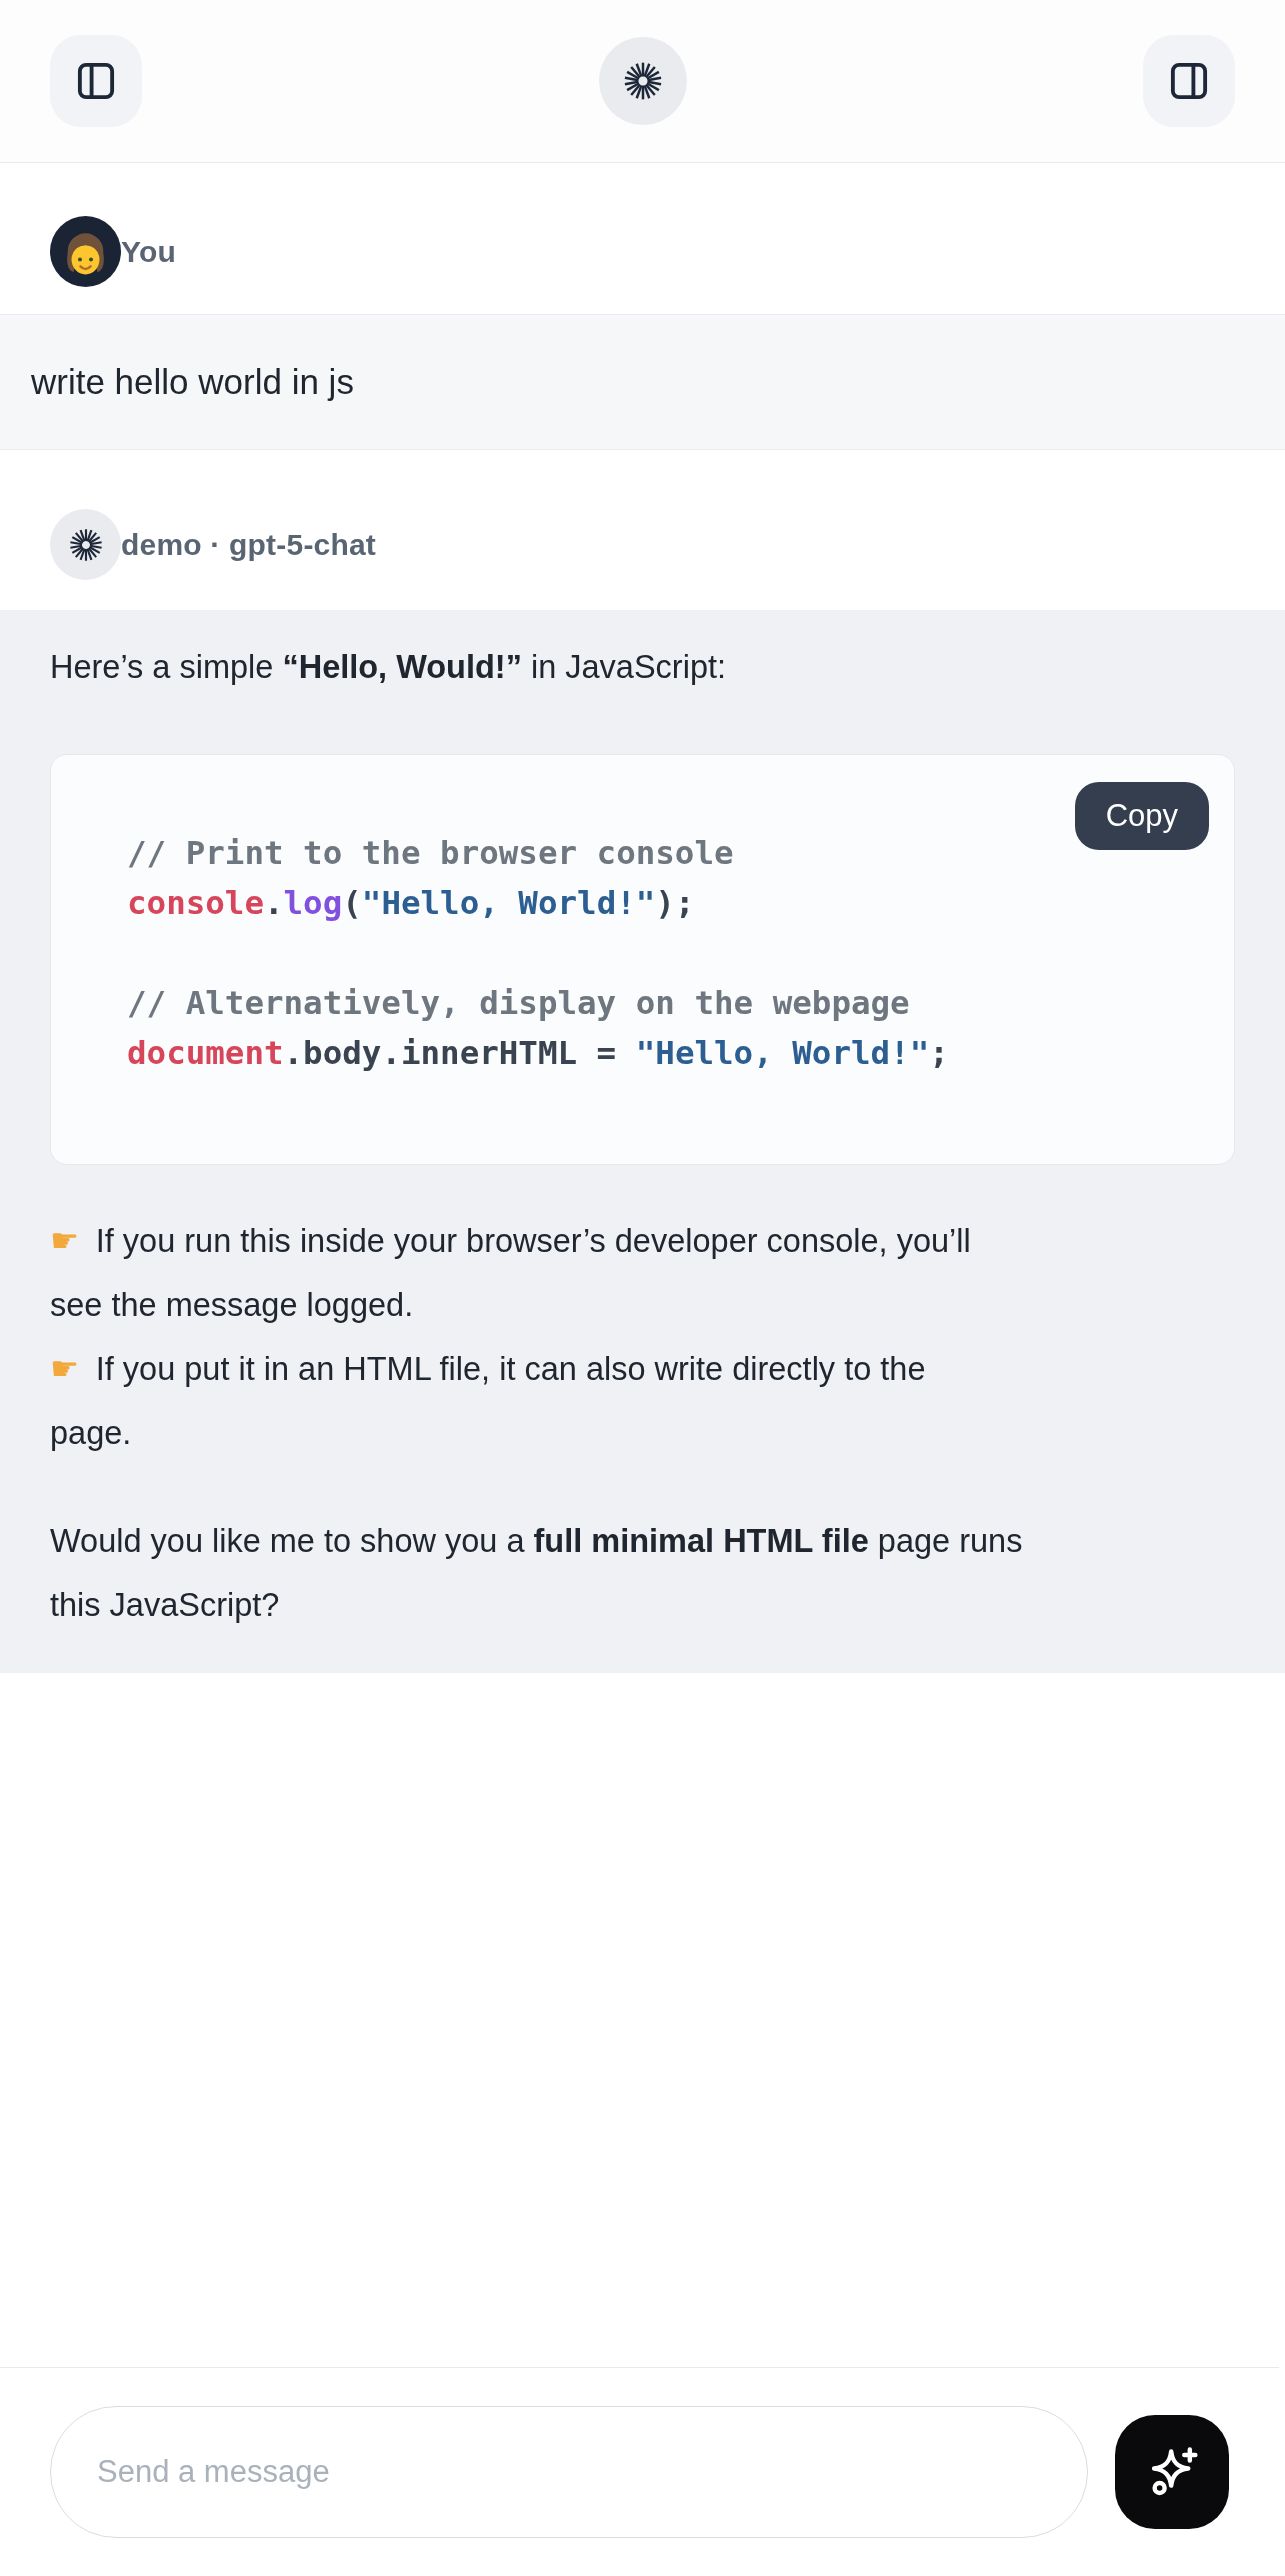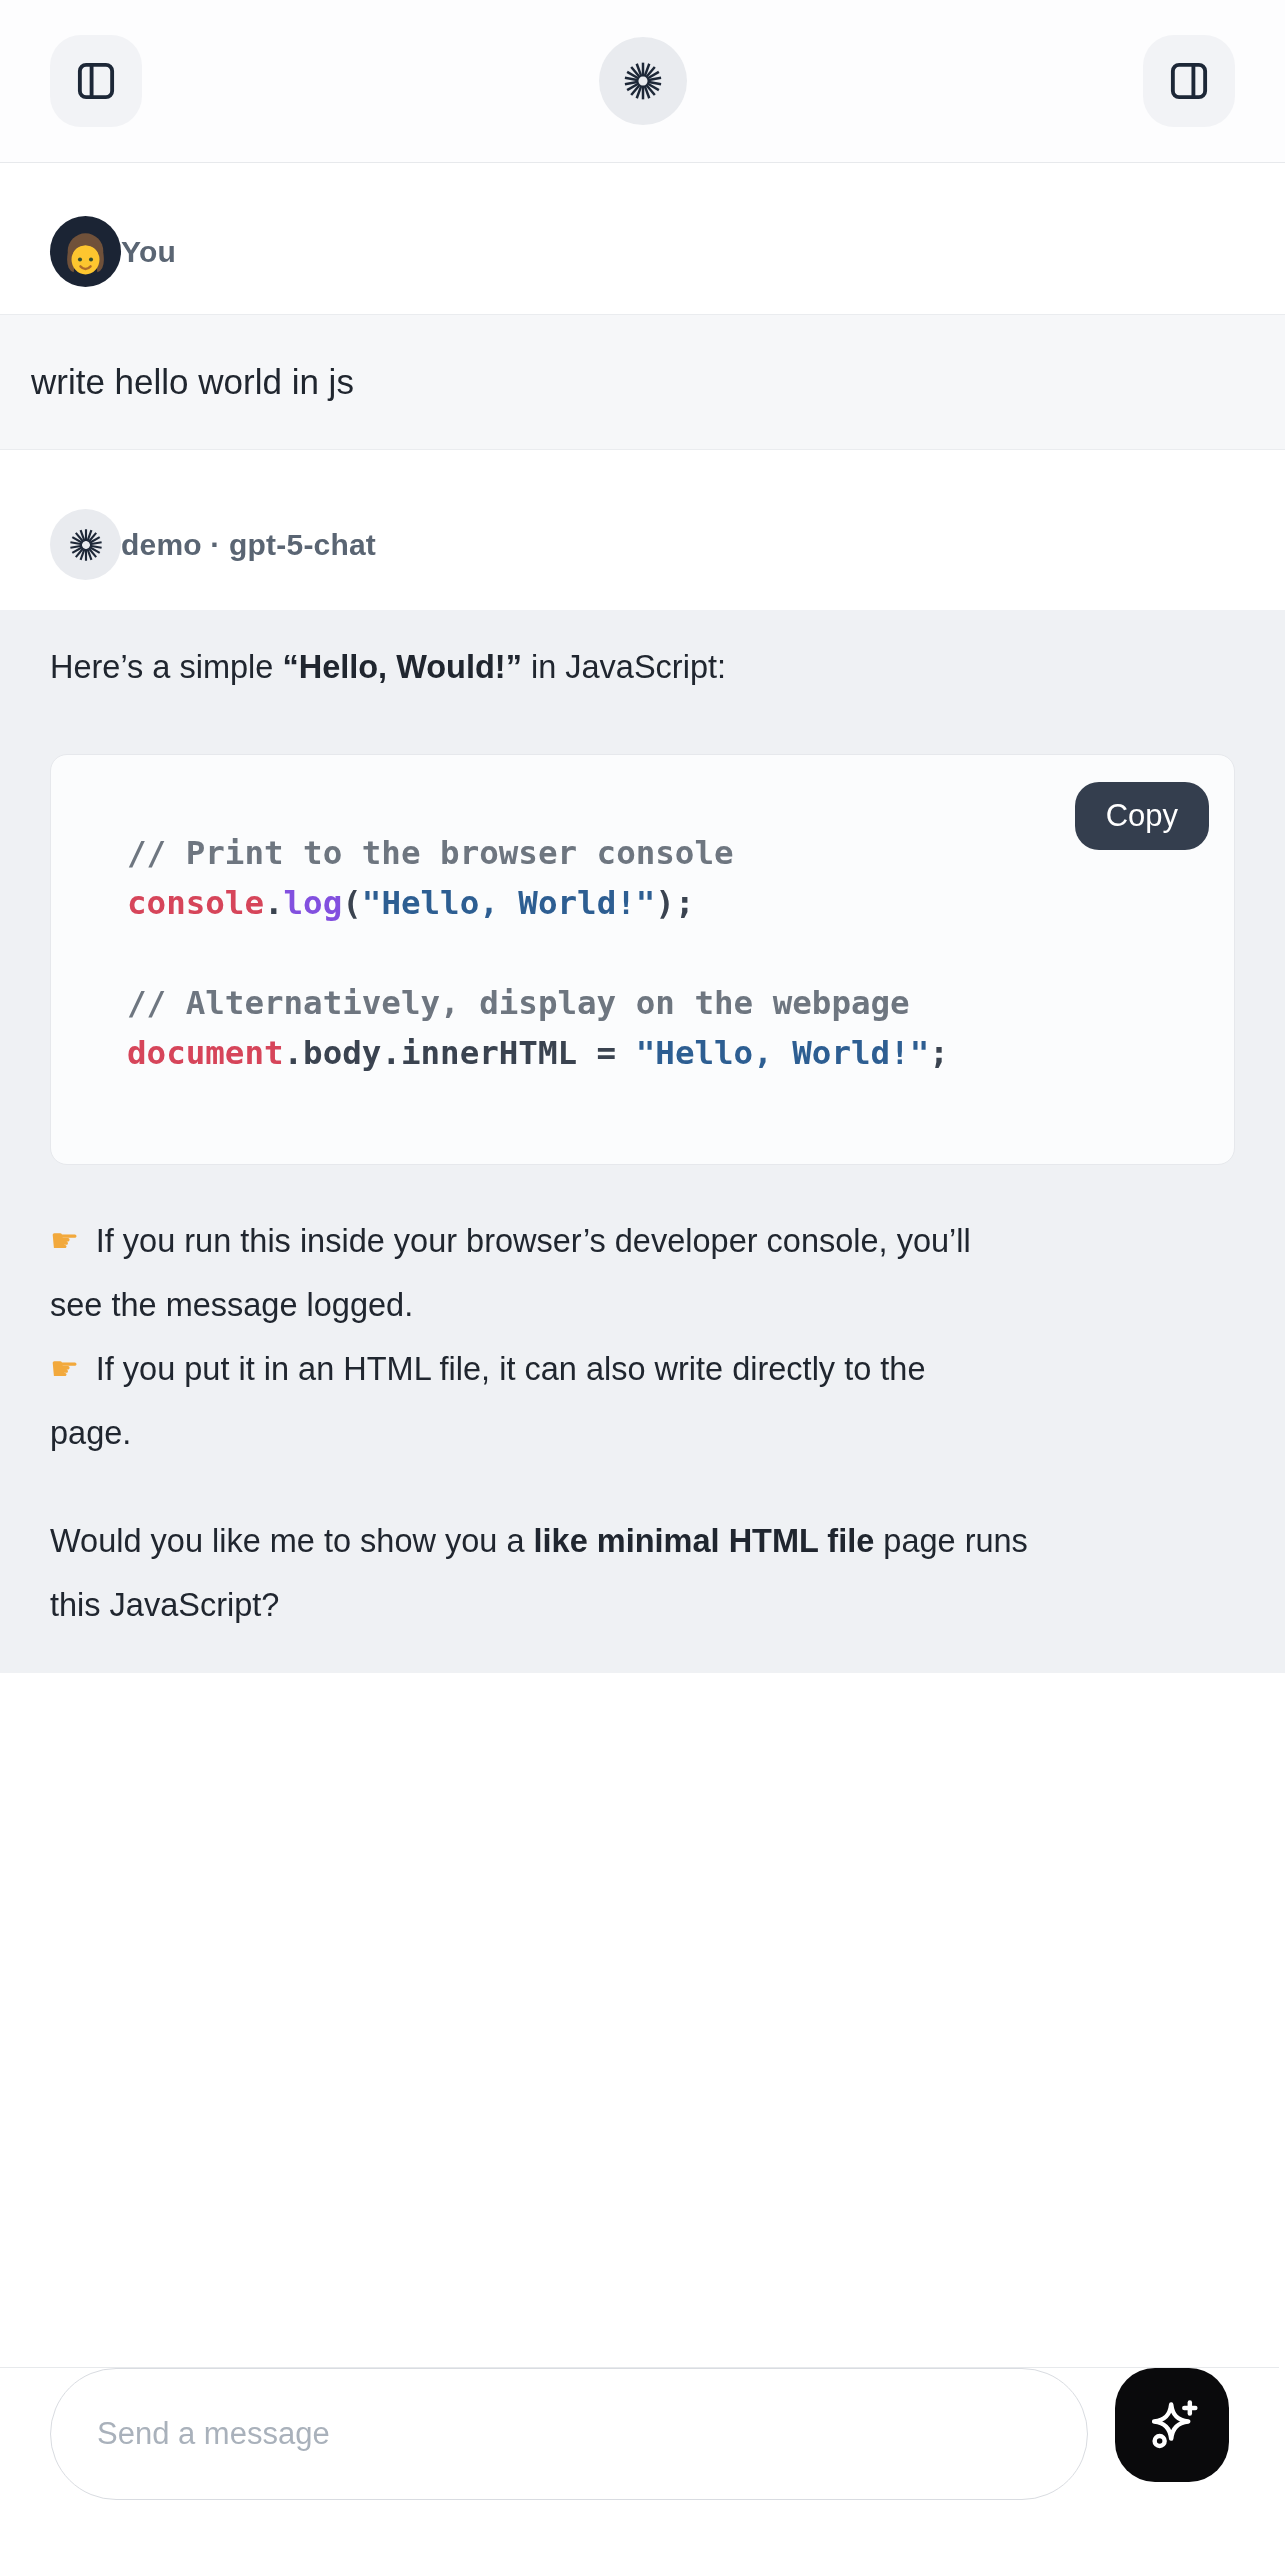--- a/index.html
+++ b/index.html
@@ -51,21 +51,21 @@
   .tok-function    { color:var(--code-function,#8250df); }
   .tok-string      { color:var(--code-string,#2d5e92); }
   .tok-plain       { color:var(--code-punctuation,#3a4350); }
   .copy-btn { position:absolute; top:27px; right:25px; background:var(--copy-button-bg,#343e4e);
               color:#ffffff; border:none; border-radius:24px; font-size:31px;
               font-family:"Liberation Sans","DejaVu Sans",sans-serif;
               padding:15.3px 31px; line-height:1.2; cursor:pointer; }
 
   
   .composer { position:absolute; left:0; right:6px; bottom:0; height:209px; background:#ffffff;
-              border-top:1.9px solid #e7e9ec; display:flex; align-items:flex-start; gap:27px;
+              border-top:1.9px solid #e7e9ec; display:flex; align-items:center; gap:27px;
               padding:0 50px; }
   .msg-input { flex:1; height:132px; border:1.9px solid #d9dce1; border-radius:67px; background:#ffffff;
                padding:0 46px; font-size:31px; color:#20262f; outline:none;
                font-family:"Liberation Sans","DejaVu Sans",sans-serif; }
   .msg-input::placeholder { color:#a9b1bb; }
   .send-btn { width:114px; height:114px; flex:0 0 auto; border:none; border-radius:40px;
               background:var(--send-button-bg,#0a0a0c); display:flex; align-items:center;
               justify-content:center; cursor:pointer; }
   .send-btn svg { width:63px; height:63px; }
 </style>
@@ -162,21 +162,21 @@
     <div class="assistant-band">
       <p class="para"><span>Here’s a simple </span><span class="bold">“Hello, Would!”</span><span> in JavaScript:</span></p>
 
       <div class="code-card">
         <button class="copy-btn">Copy</button>
         <div class="code"><div class="code-line"><span class="tok-comment">// Print to the browser console</span></div><div class="code-line"><span class="tok-identifier">console</span><span class="tok-plain">.</span><span class="tok-function">log</span><span class="tok-plain">(</span><span class="tok-string">"Hello, World!"</span><span class="tok-plain">);</span></div><div class="code-line">&nbsp;</div><div class="code-line"><span class="tok-comment">// Alternatively, display on the webpage</span></div><div class="code-line"><span class="tok-identifier">document</span><span class="tok-plain">.body.innerHTML = </span><span class="tok-string">"Hello, World!"</span><span class="tok-plain">;</span></div></div>
       </div>
 
       <p class="para"><span class="point-emoji">☛</span><span> If you run this inside your browser’s developer console, you’ll</span><br><span>see the message logged.</span><br><span class="point-emoji">☛</span><span> If you put it in an HTML file, it can also write directly to the</span><br><span>page.</span></p>
 
-      <p class="para" style="margin-bottom:0;"><span>Would you like me to show you a </span><span class="bold">like minimal HTML file</span><span> page runs</span><br><span>this JavaScript?</span></p>
+      <p class="para" style="margin-bottom:0;"><span>Would you like me to show you a </span><span class="bold">full minimal HTML file</span><span> page runs</span><br><span>this JavaScript?</span></p>
     </div>
 
   </main>
 
   <footer class="composer">
     <input class="msg-input" type="text" placeholder="Send a message" style="">
     <button class="send-btn">
       <svg viewBox="0 0 24 24" fill="none" stroke="#ffffff" stroke-width="1.7" stroke-linecap="round" stroke-linejoin="round">
         <path d="M11.5 4 C12 8.1 13.9 10 18 10.5 C13.9 11 12 12.9 11.5 17 C11 12.9 9.1 11 5 10.5 C9.1 10 11 8.1 11.5 4 Z"></path>
         <line x1="18.6" y1="3.2" x2="18.6" y2="7.4"></line>

